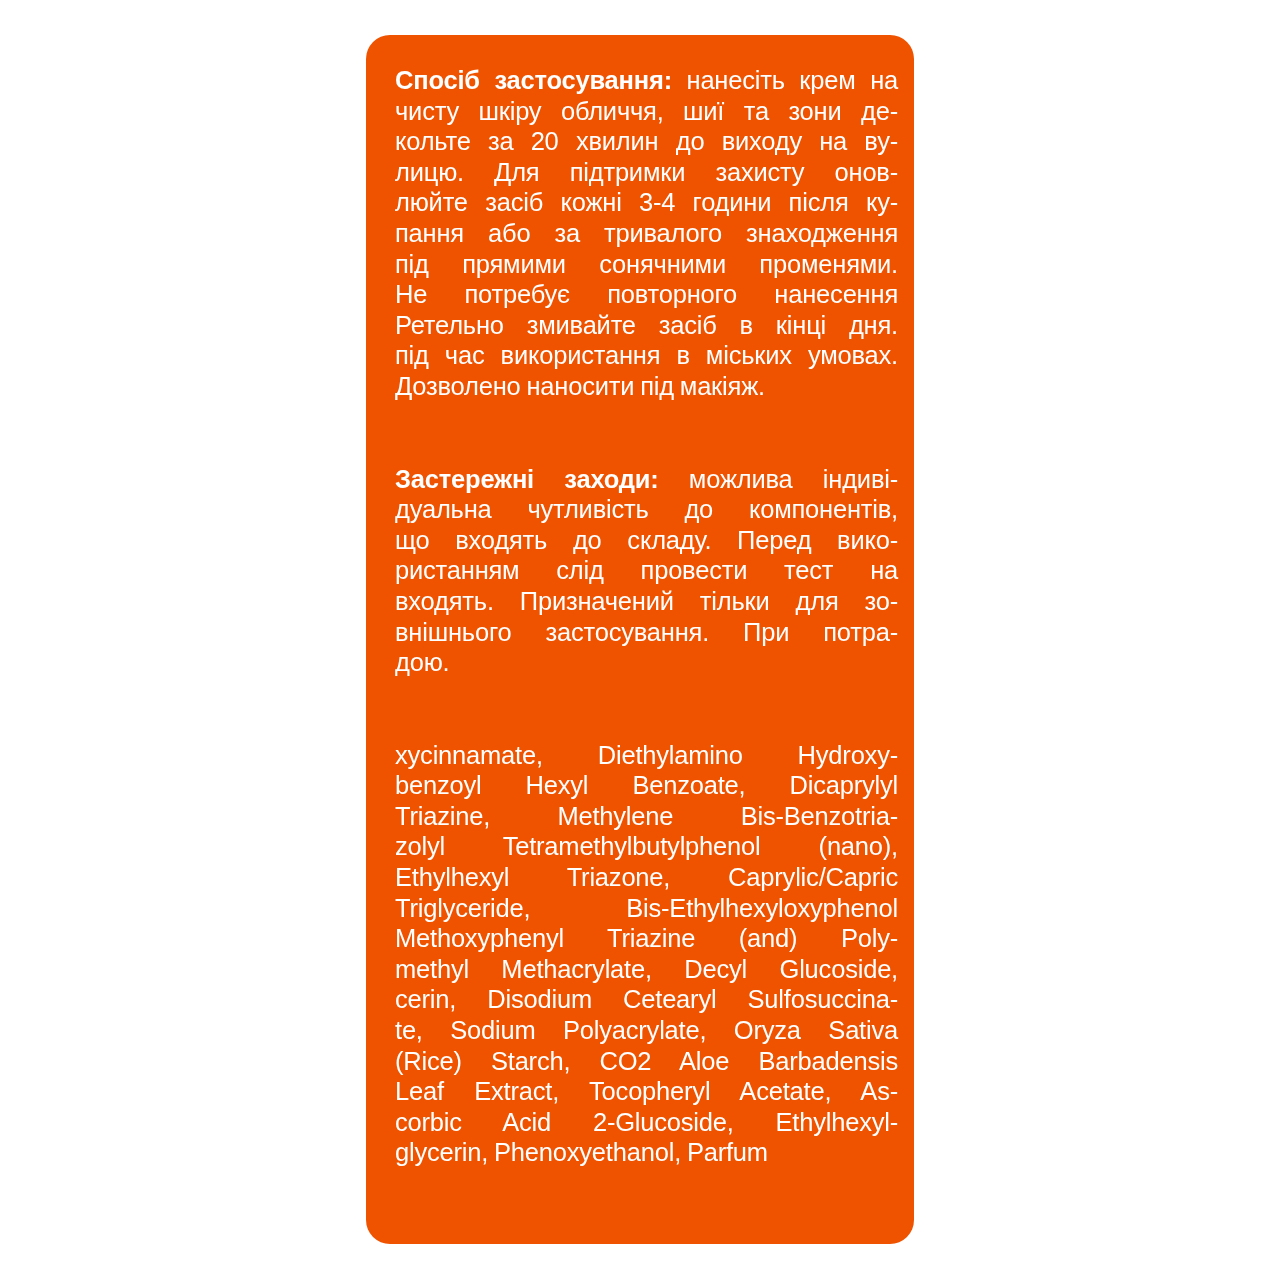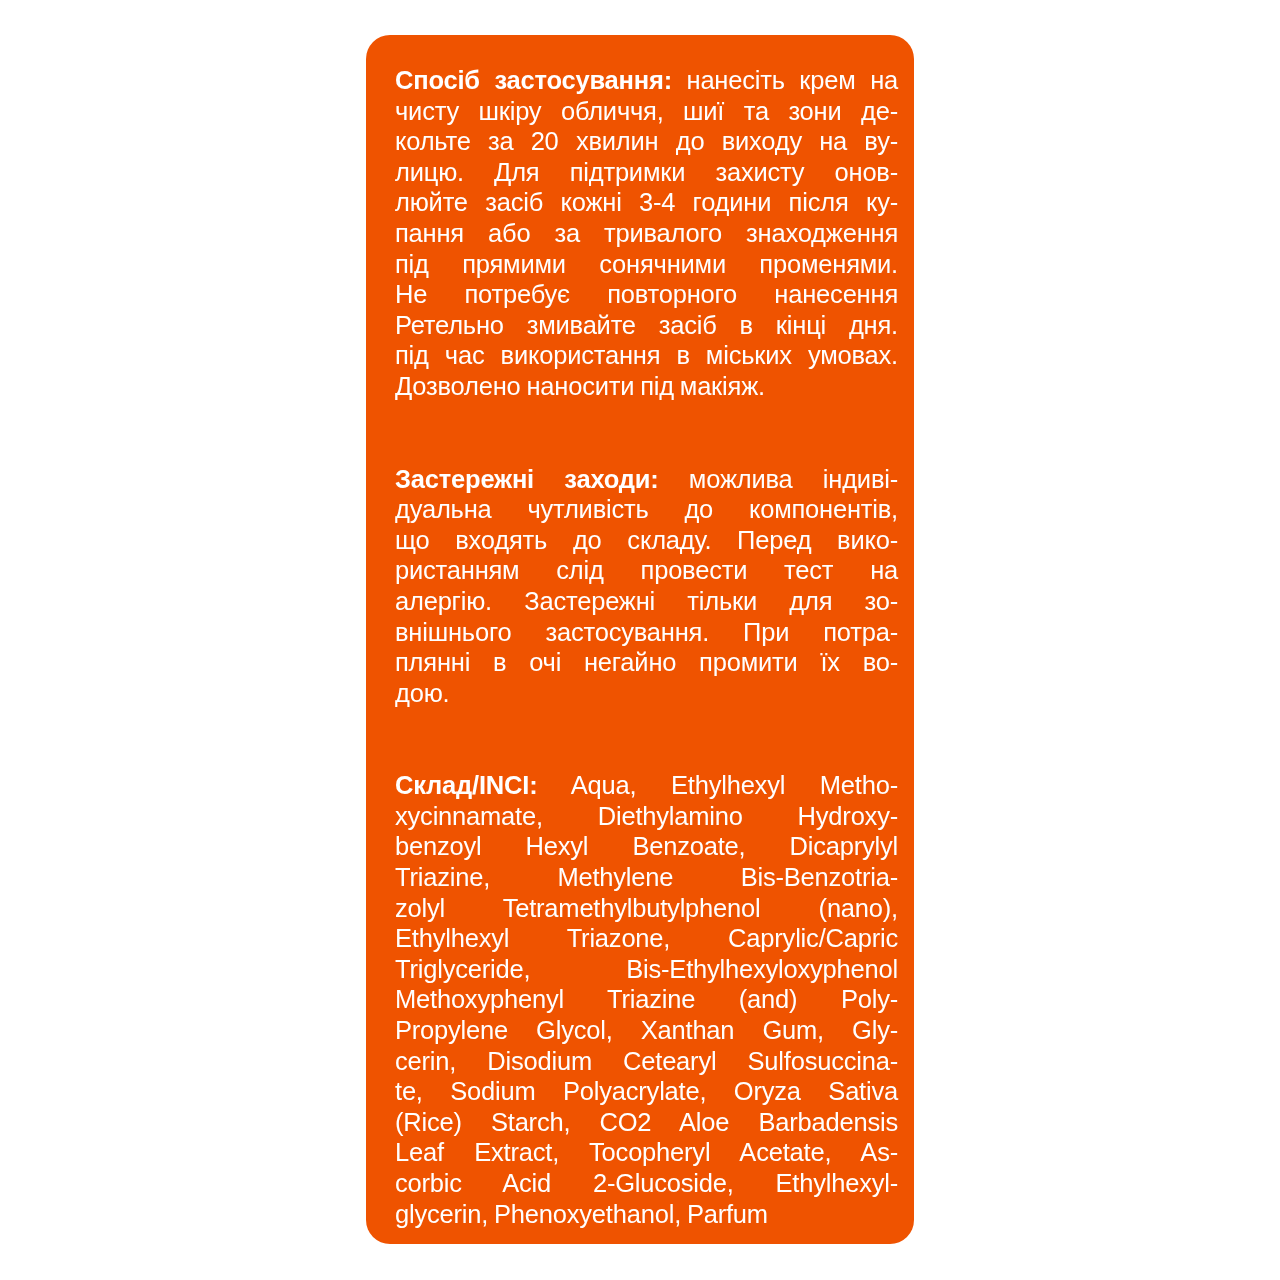--- a/index.html
+++ b/index.html
@@ -45,36 +45,34 @@
     <span class="line">Ретельно змивайте засіб в кінці дня.</span>
     <span class="line">під час використання в міських умовах.</span>
     <span class="line last">Дозволено наносити під макіяж.</span>
   </div>
 
   <div class="section">
     <span class="line"><span class="label">Застережні заходи:</span><span> можлива індиві-</span></span>
     <span class="line">дуальна чутливість до компонентів,</span>
     <span class="line">що входять до складу. Перед вико-</span>
     <span class="line">ристанням слід провести тест на</span>
-    <span class="line">алергію. Застережні тільки для зо-</span>
+    <span class="line">входять. Призначений тільки для зо-</span>
     <span class="line">внішнього застосування. При потра-</span>
-    <span class="line">плянні в очі негайно промити їх во-</span>
     <span class="line last">дою.</span>
   </div>
 
   <div class="section">
-    <span class="line"><span class="label">Склад/INCI:</span><span> Aqua, Ethylhexyl Metho-</span></span>
     <span class="line">xycinnamate, Diethylamino Hydroxy-</span>
     <span class="line">benzoyl Hexyl Benzoate, Dicaprylyl</span>
     <span class="line">Triazine, Methylene Bis-Benzotria-</span>
     <span class="line">zolyl Tetramethylbutylphenol (nano),</span>
     <span class="line">Ethylhexyl Triazone, Caprylic/Capric</span>
     <span class="line">Triglyceride, Bis-Ethylhexyloxyphenol</span>
     <span class="line">Methoxyphenyl Triazine (and) Poly-</span>
-    <span class="line">Propylene Glycol, Xanthan Gum, Gly-</span>
+    <span class="line">methyl Methacrylate, Decyl Glucoside,</span>
     <span class="line">cerin, Disodium Cetearyl Sulfosuccina-</span>
     <span class="line">te, Sodium Polyacrylate, Oryza Sativa</span>
     <span class="line">(Rice) Starch, CO2 Aloe Barbadensis</span>
     <span class="line">Leaf Extract, Tocopheryl Acetate, As-</span>
     <span class="line">corbic Acid 2-Glucoside, Ethylhexyl-</span>
     <span class="line last">glycerin, Phenoxyethanol, Parfum</span>
   </div>
 
 </div>
 

